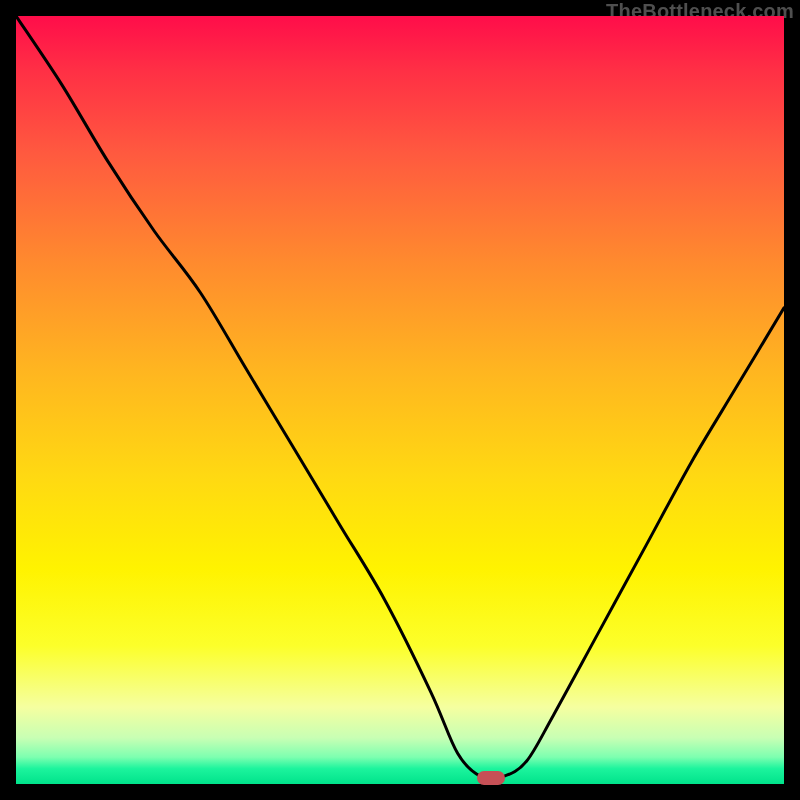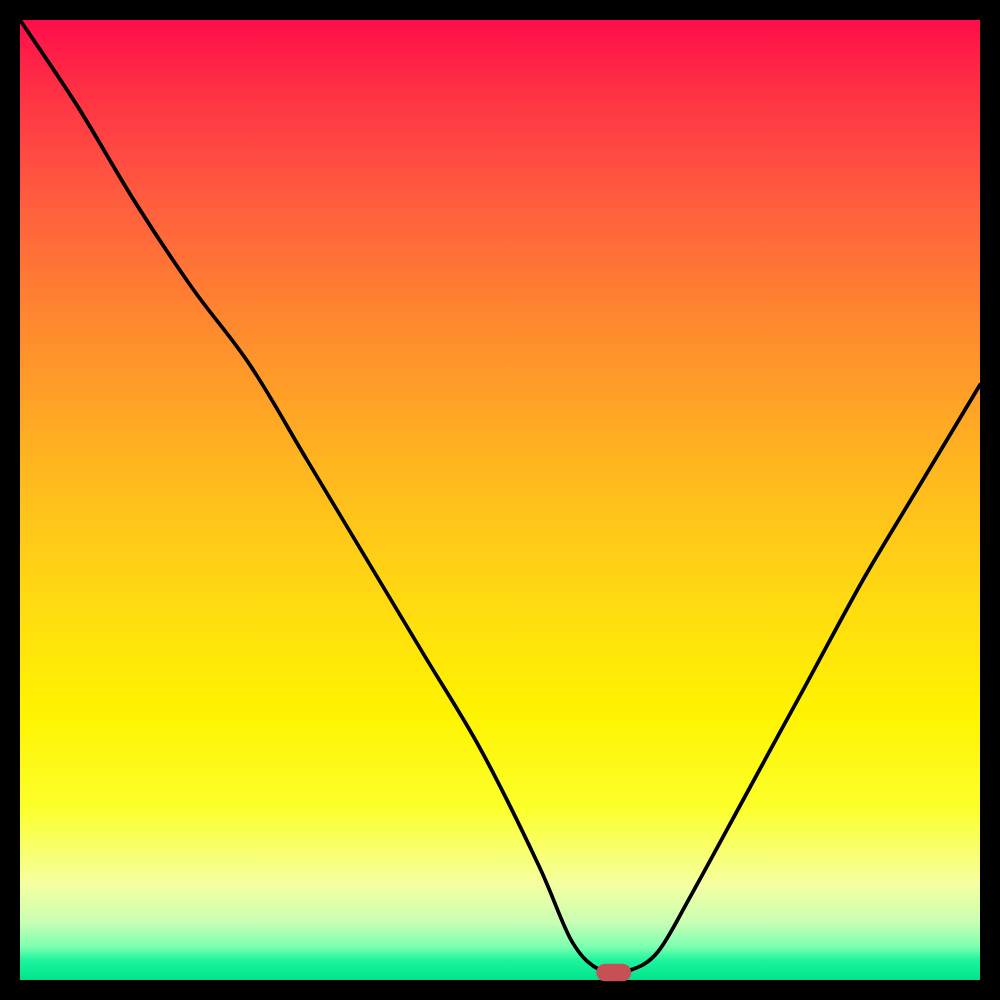--- a/index.html
+++ b/index.html
@@ -65,20 +65,21 @@
     font-weight: 600;
     letter-spacing: 0.2px;
     user-select: none;
   }
 </style>
 </head>
 <body>
 
 <div class="frame">
 
+  <div class="watermark">TheBottleneck.com</div>
 
   <div class="plot">
 
     <svg viewBox="0 0 768 768" preserveAspectRatio="none">
       <path fill="none" stroke="#000" stroke-width="3" stroke-linejoin="round" stroke-linecap="round" d="M 0.0 0.0 C 7.7 11.5, 30.7 44.8, 46.1 69.1 C 61.4 93.4, 76.8 121.6, 92.2 145.9 C 107.5 170.2, 122.9 193.3, 138.2 215.0 C 153.6 236.8, 169.0 253.4, 184.3 276.5 C 199.7 299.5, 215.0 327.7, 230.4 353.3 C 245.8 378.9, 261.1 404.5, 276.5 430.1 C 291.8 455.7, 307.2 481.3, 322.6 506.9 C 337.9 532.5, 353.3 555.5, 368.6 583.7 C 384.0 611.8, 402.6 650.2, 414.7 675.8 C 426.9 701.4, 433.3 723.2, 441.6 737.3 C 449.9 751.4, 457.0 756.5, 464.6 760.3 C 472.3 764.2, 480.0 762.9, 487.7 760.3 C 495.4 757.8, 502.4 755.2, 510.7 745.0 C 519.0 734.7, 525.4 720.6, 537.6 698.9 C 549.8 677.1, 568.3 642.6, 583.7 614.4 C 599.0 586.2, 614.4 558.1, 629.8 529.9 C 645.1 501.8, 660.5 472.3, 675.8 445.4 C 691.2 418.6, 706.6 394.2, 721.9 368.6 C 737.3 343.0, 760.3 304.6, 768.0 291.8"></path>
     </svg>
 
     <div class="marker" style="left: 474.624px; top: 761.856px;"></div>
 
   </div>

